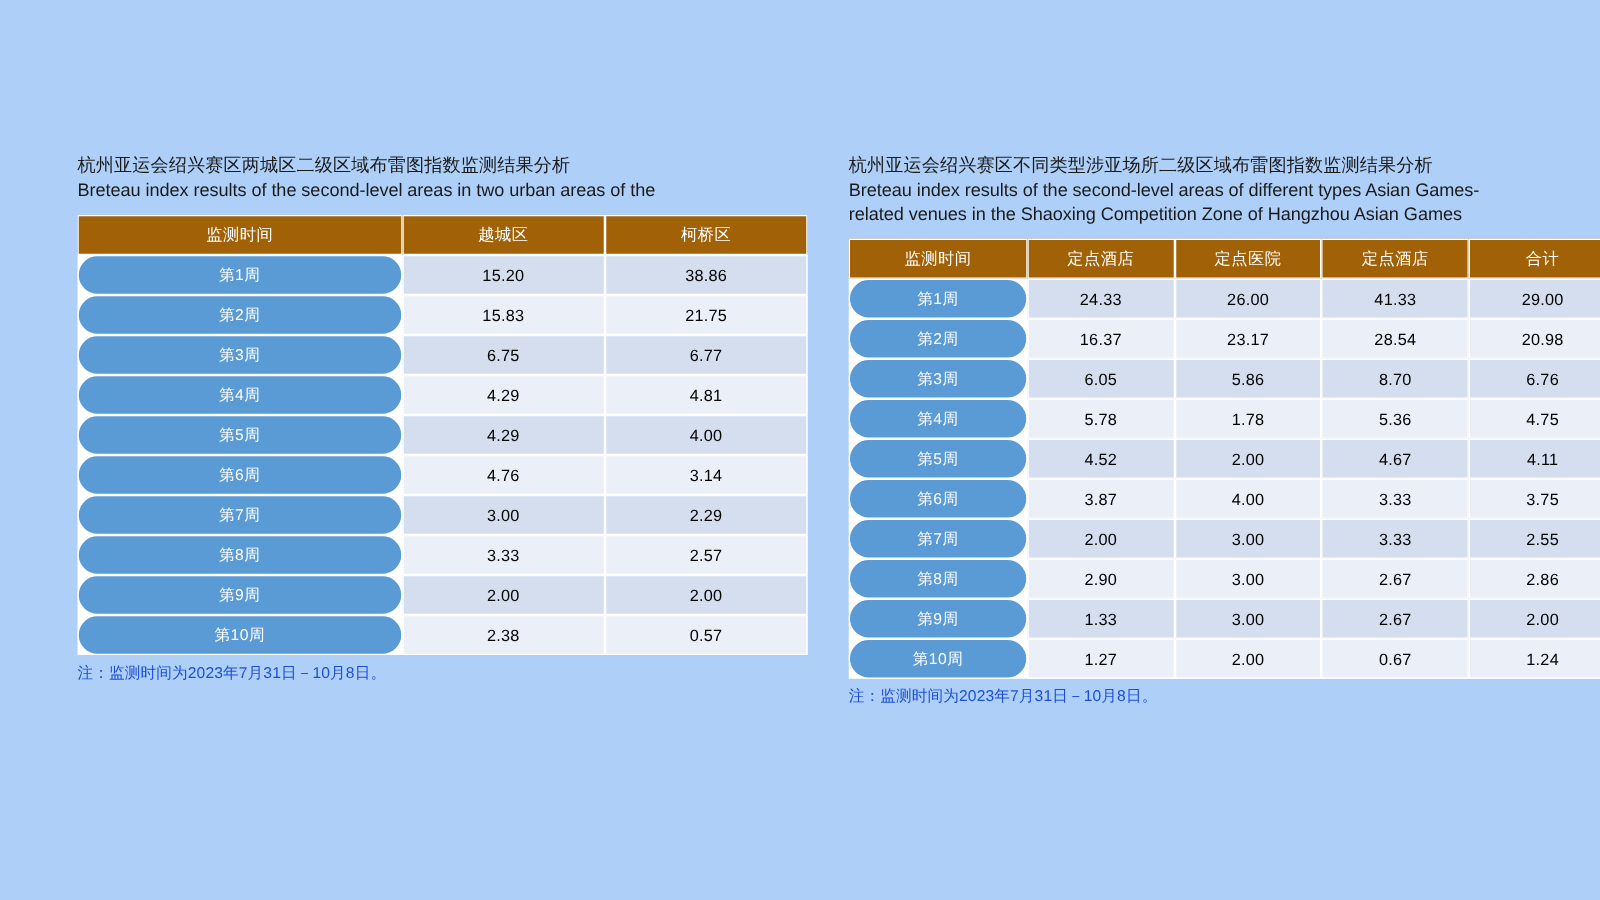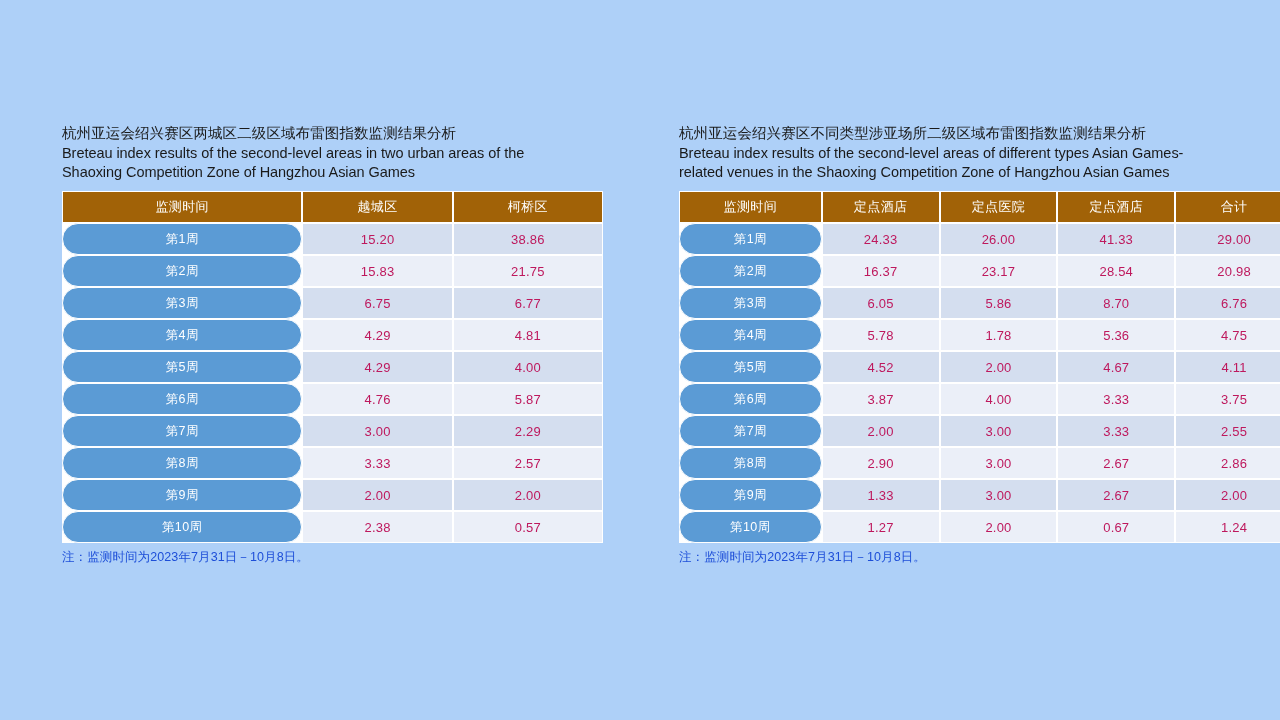--- a/index.html
+++ b/index.html
@@ -17,21 +17,21 @@
 
   .slide {
     position: absolute;
     inset: 0;
   }
 
   .panel {
     position: absolute;
     top: 124px;
   }
-  .panel-left  { left: 62px;  width: 541px; }
+  .panel-left  { left: 62px;  width: 584px; }
   .panel-right { left: 679px; width: 614px; }
 
   .title-block {
     margin: 0 0 10px 0;
     color: #1a1a1a;
   }
   .title-cn {
     font-size: 14.5px;
     line-height: 19px;
     letter-spacing: 0.1px;
@@ -70,21 +70,21 @@
   }
   .row-label {
     background: #5b9bd5;
     color: #ffffff;
     font-size: 12.5px;
     font-weight: bold;
     letter-spacing: 0.4px;
     border-radius: 16px;
   }
   .val-cell {
-    color: #be185d;
+    color: #000000;
     font-size: 13px;
     letter-spacing: 0.2px;
   }
   tr.odd .val-cell  { background: #d4deef; }
   tr.even .val-cell { background: #ebeff8; margin-left: 28px; }
 
   .tbl-left  col.c-label { width: 240px; }
   .tbl-left  col.c-val   { width: 150px; }
   .tbl-right col.c-label { width: 126px; }
   .tbl-right col.c-val   { width: 104px; }
@@ -99,21 +99,20 @@
 </head>
 <body>
 
 <div class="slide">
 
   <div class="panel panel-left">
 
     <div class="title-block">
       <div class="title-cn">杭州亚运会绍兴赛区两城区二级区域布雷图指数监测结果分析</div>
       <div class="title-en">Breteau index results of the second-level areas in two urban areas of the</div>
-      <div class="title-en">Shaoxing Competition Zone of Hangzhou Asian Games</div>
     </div>
 
     <table class="data-table tbl-left">
       <colgroup>
         <col class="c-label">
           <col class="c-val">
           <col class="c-val">
       </colgroup>
       <thead>
         <tr>
@@ -144,21 +143,21 @@
           <td class="val-cell">4.81</td>
         </tr>
         <tr class="odd">
           <td class="row-label">第5周</td>
           <td class="val-cell">4.29</td>
           <td class="val-cell">4.00</td>
         </tr>
         <tr class="even">
           <td class="row-label">第6周</td>
           <td class="val-cell">4.76</td>
-          <td class="val-cell">5.87</td>
+          <td class="val-cell">3.14</td>
         </tr>
         <tr class="odd">
           <td class="row-label">第7周</td>
           <td class="val-cell">3.00</td>
           <td class="val-cell">2.29</td>
         </tr>
         <tr class="even">
           <td class="row-label">第8周</td>
           <td class="val-cell">3.33</td>
           <td class="val-cell">2.57</td>

